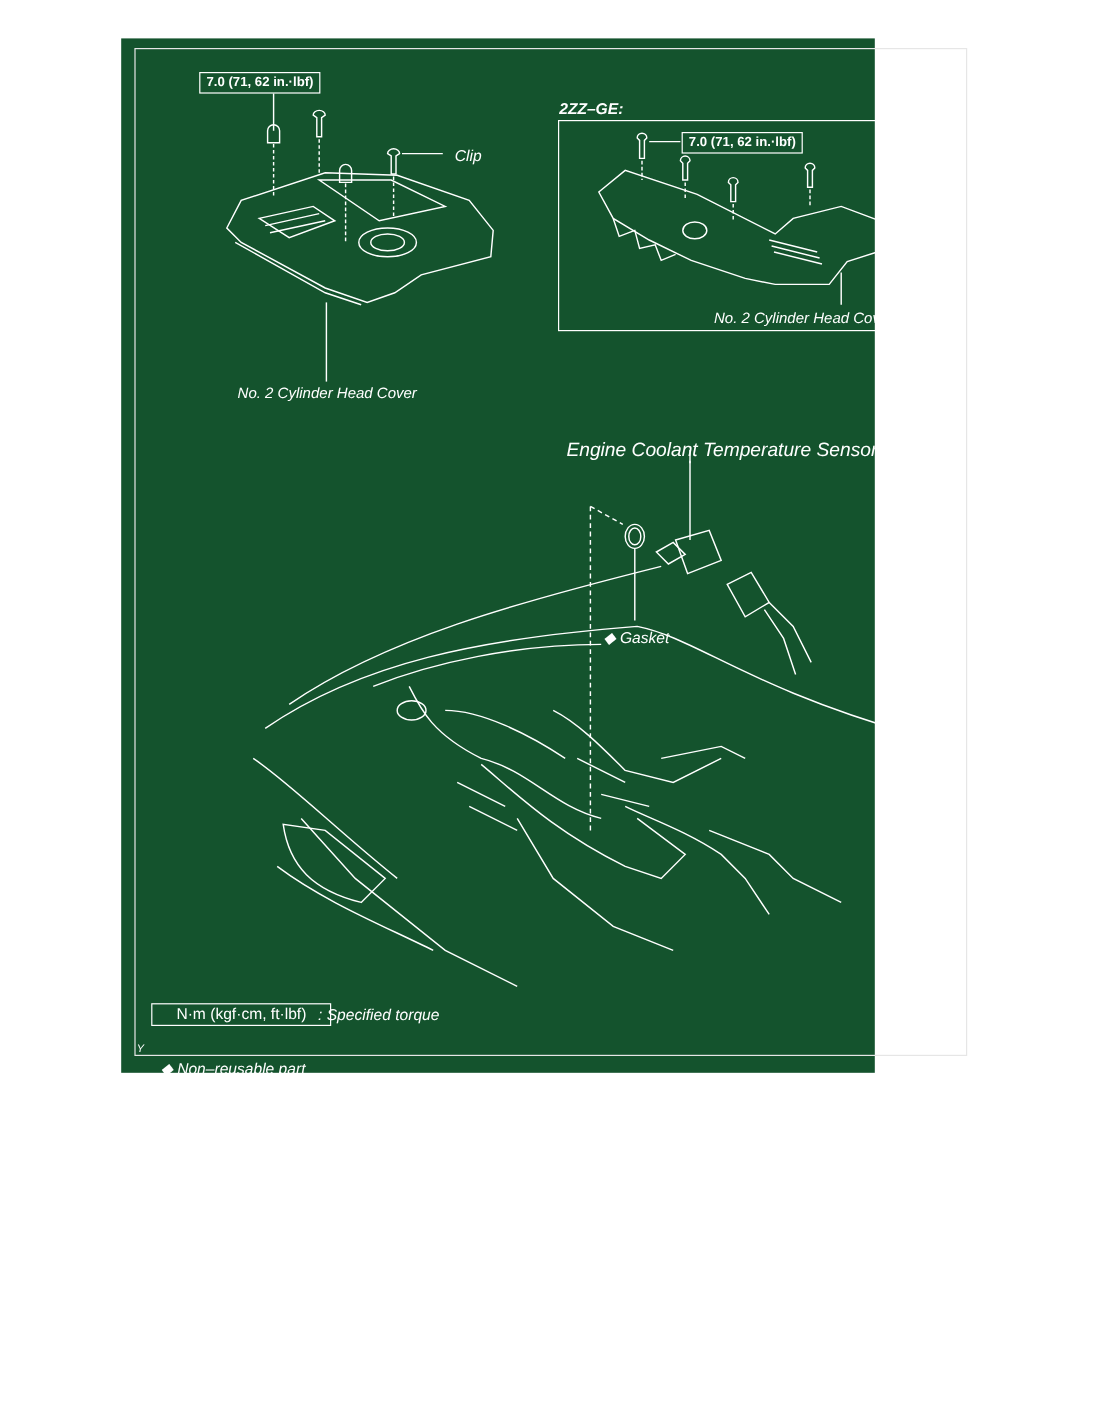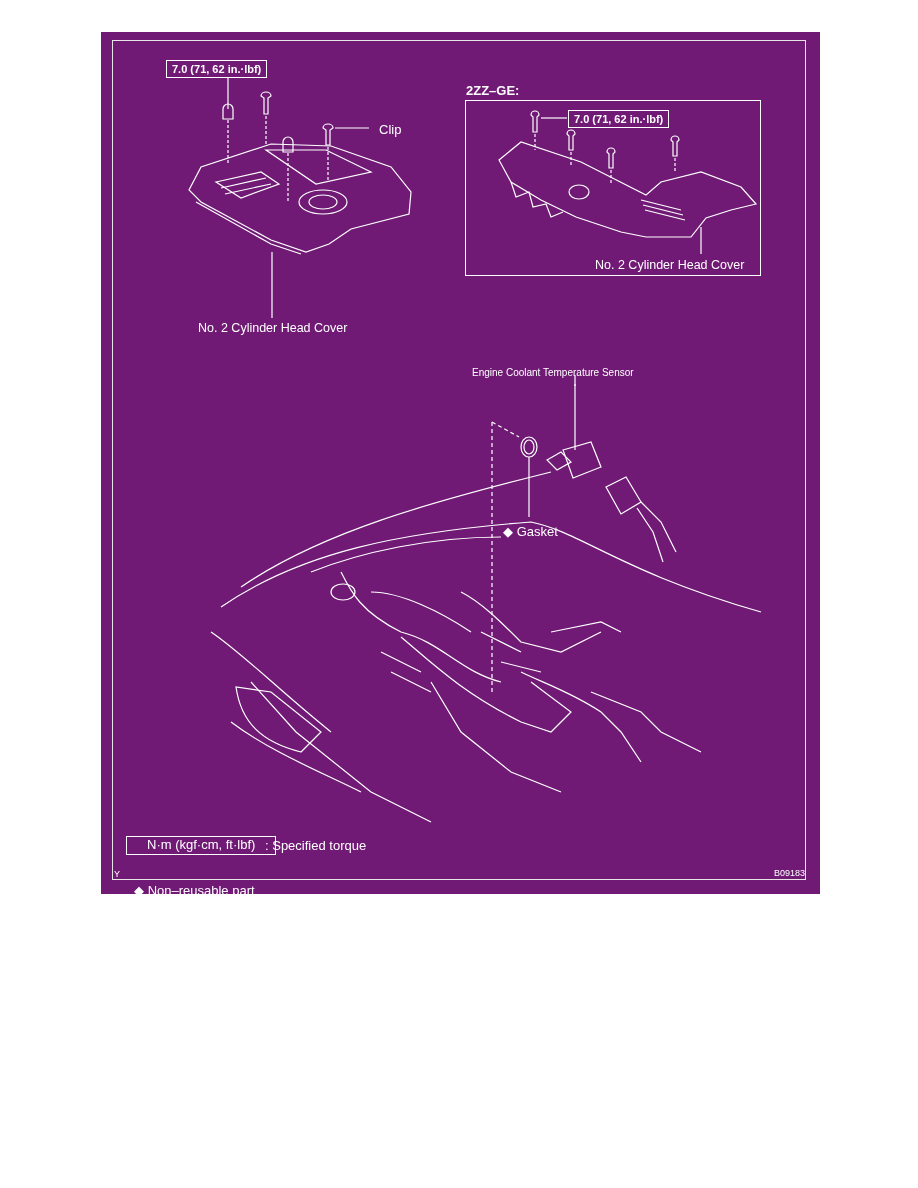--- a/index.html
+++ b/index.html
@@ -1,19 +1,19 @@
 <!DOCTYPE html>
 <html><head>
 <meta charset="utf-8">
 <style>
   html, body { margin: 0; padding: 0; background: #ffffff; }
   body { width: 918px; height: 1188px; position: relative; overflow: hidden; font-family: "Liberation Sans", sans-serif; }
-  .panel { position: absolute; left: 101px; top: 32px; width: 719px; height: 862px; background: #701a75; }
+  .panel { position: absolute; left: 101px; top: 32px; width: 628px; height: 862px; background: #14532d; }
   .frame { position: absolute; left: 11px; top: 8px; width: 694px; height: 840px; border: 1px solid #e6e6e6; box-sizing: border-box; }
-  .lbl { position: absolute; color: #ffffff; font-size: 13px; white-space: nowrap; line-height: 1; }
+  .lbl { position: absolute; color: #ffffff; font-size: 13px; white-space: nowrap; line-height: 1; font-style: italic; }
   .bold { font-weight: bold; }
   .torque { position: absolute; border: 1.5px solid #ffffff; color: #ffffff; font-size: 11px; font-weight: bold; padding: 2px 5px; white-space: nowrap; line-height: 1.1; }
   .inset { position: absolute; left: 364px; top: 68px; width: 296px; height: 176px; border: 1px solid #ffffff; box-sizing: border-box; }
   svg.art { position: absolute; left: 0; top: 0; }
   .legend-box { position: absolute; border: 1px solid #ffffff; color: #ffffff; font-size: 13px; padding: 1px 20px; white-space: nowrap; line-height: 1.15; }
   .fig-id { position: absolute; color: #ffffff; font-size: 9px; font-weight: normal; }
 </style>
 </head>
 <body>
 
@@ -94,21 +94,21 @@
 
   <div class="torque" style="left:65px; top:28px;">7.0 (71, 62 in.·lbf)</div>
   <div class="lbl" style="left:278px; top:91px;">Clip</div>
   <div class="lbl" style="left:97px; top:290px; font-size:12.5px;">No. 2 Cylinder Head Cover</div>
 
   <div class="lbl bold" style="left:365px; top:52px;">2ZZ–GE:</div>
   <div class="inset"></div>
   <div class="torque" style="left:467px; top:78px;">7.0 (71, 62 in.·lbf)</div>
   <div class="lbl" style="left:494px; top:227px; font-size:12.5px;">No. 2 Cylinder Head Cover</div>
 
-  <div class="lbl" style="left:371px; top:336px; font-size:10px;">Engine Coolant Temperature Sensor</div>
+  <div class="lbl" style="left:371px; top:336px; font-size:16px;">Engine Coolant Temperature Sensor</div>
   <div class="lbl" style="left:402px; top:493px;">
     <span>◆</span>
     <span>Gasket</span>
   </div>
 
   <div class="legend-box" style="left:25px; top:804px;">N·m (kgf·cm, ft·lbf)</div>
   <div class="lbl" style="left:164px; top:807px;">: Specified torque</div>
   <div class="lbl" style="left:33px; top:852px;">
     <span>◆</span>
     <span>Non–reusable part</span>

